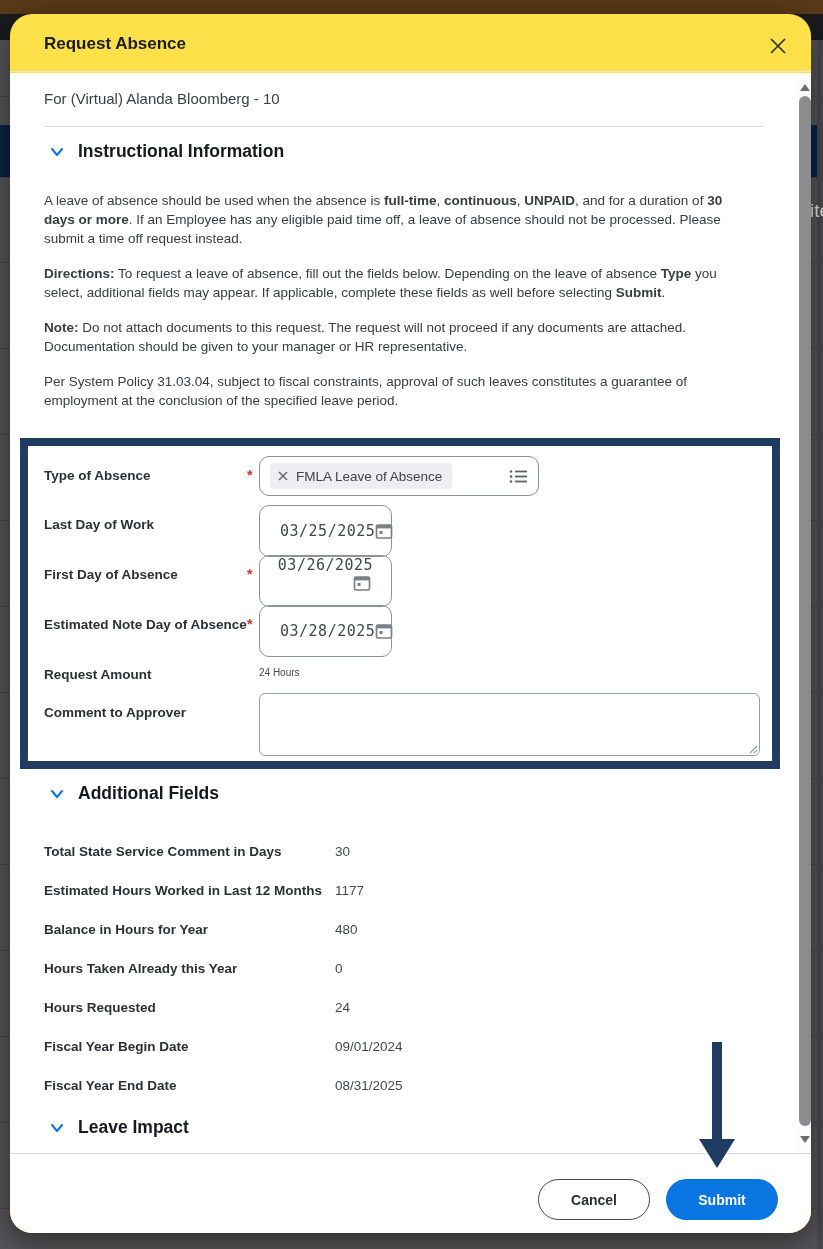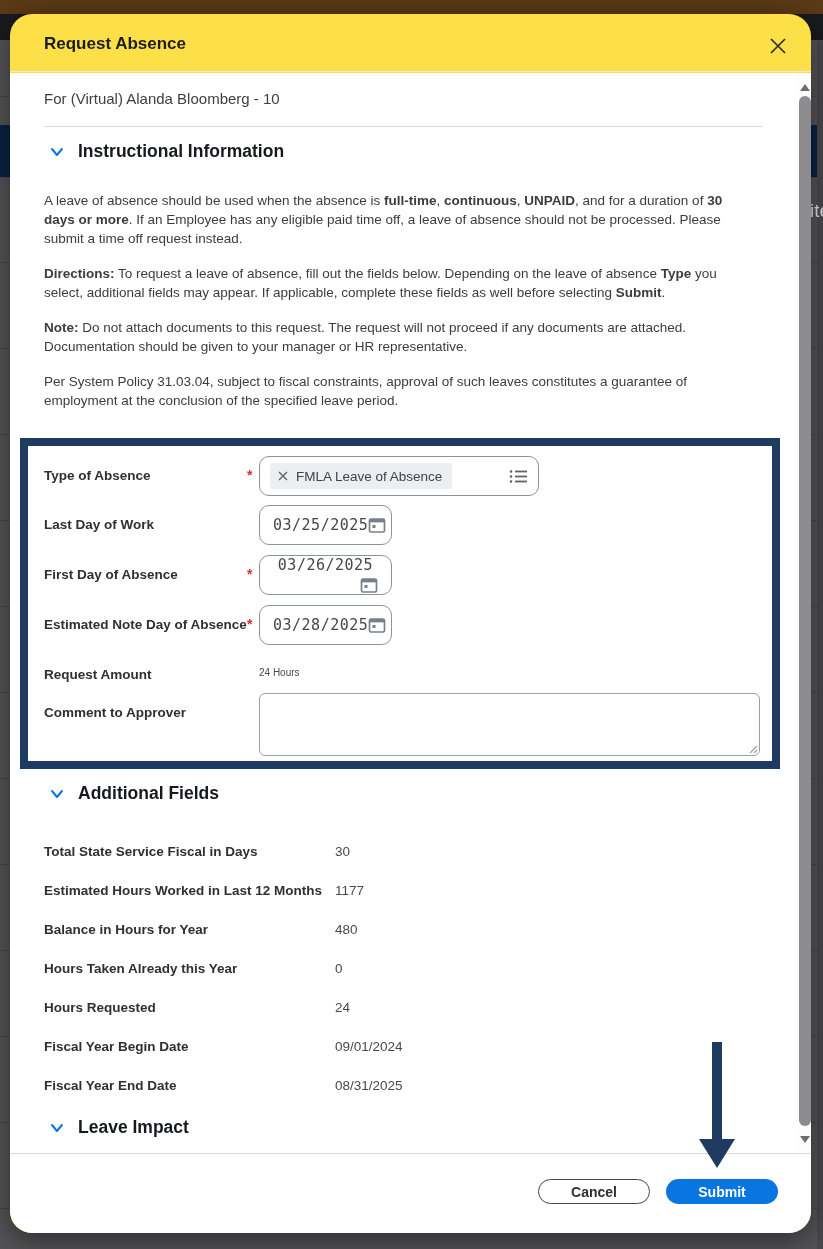--- a/index.html
+++ b/index.html
@@ -42,22 +42,22 @@
   .f-req{position:absolute;left:219px;font-size:14px;font-weight:bold;color:#d93025;}
   .f-static{position:absolute;left:231px;font-size:10px;color:#47494e;}
 
   .combobox{position:absolute;left:231px;top:10px;width:280px;height:40px;border:1px solid #8e939b;
             border-radius:10px;display:flex;align-items:center;padding:0 10px;cursor:text;}
   .pill{display:flex;align-items:center;gap:8px;background:#eceef1;border-radius:3px;height:26px;
         padding:0 10px 0 8px;font-size:13.5px;color:#3f434a;}
   .pill-x{background:none;border:none;padding:0;display:flex;cursor:pointer;}
   .combo-list-btn{margin-left:auto;background:none;border:none;padding:0;display:flex;cursor:pointer;}
 
-  .datebox{position:absolute;left:231px;width:133px;height:40px;border:1px solid #8e939b;border-radius:10px;
-           display:flex;align-items:center;padding:0 13px;cursor:text;justify-content:space-between;}
+  .datebox{position:absolute;left:231px;width:133px;height:52px;border:1px solid #8e939b;border-radius:10px;
+           display:flex;align-items:center;padding:0 20px;cursor:text;}
   .dateval{font-family:"DejaVu Sans Mono",monospace;font-size:15px;color:#44474d;letter-spacing:.5px;}
   .cal-btn{margin-left:auto;background:none;border:none;padding:0;display:flex;cursor:pointer;}
 
   .comment-wrap{position:absolute;left:231px;top:247px;width:501px;height:63px;}
   .comment-ta{width:501px;height:63px;border:1px solid #9aa0a7;border-radius:6px;resize:none;outline:none;
               font-size:13.5px;color:#3a3c40;padding:6px 8px;}
   .resize-grip{position:absolute;right:2px;bottom:2px;pointer-events:none;}
 
   
   .ro-rows{position:absolute;left:34px;top:760px;width:700px;}
@@ -69,21 +69,21 @@
   .sb-track{position:absolute;left:787px;top:0;width:14px;height:1080px;background:#fdfdfd;}
   .sb-up{position:absolute;left:790px;top:11px;width:0;height:0;border-left:5px solid transparent;
          border-right:5px solid transparent;border-bottom:7px solid #6d6d70;cursor:pointer;}
   .sb-thumb{position:absolute;left:789px;top:23px;width:12px;height:1030px;background:#8c8c8f;border-radius:6px;cursor:grab;}
   .sb-down{position:absolute;left:790px;top:1063px;width:0;height:0;border-left:5px solid transparent;
            border-right:5px solid transparent;border-top:7px solid #6d6d70;cursor:pointer;}
 
   
   .modal-footer{position:absolute;left:0;top:1139px;width:801px;height:80px;border-top:1px solid #d6d7d9;
                 border-radius:0 0 22px 22px;background:#fff;}
-  .btn{position:absolute;top:25px;width:112px;height:25px;border-radius:21px;font-size:14px;cursor:pointer;}
+  .btn{position:absolute;top:25px;width:112px;height:41px;border-radius:21px;font-size:14px;cursor:pointer;}
   .btn-cancel{left:528px;background:#fff;border:1.5px solid #44474c;color:#2d2f33;font-weight:bold;}
   .btn-submit{left:656px;background:#0875e1;border:none;color:#fff;font-weight:bold;}
 
   
   .anno-arrow{position:absolute;left:685px;top:1028px;z-index:50;pointer-events:none;}
 </style>
 </head>
 <body>
 
 <div class="screen">
@@ -223,21 +223,21 @@
         <button class="chevron-btn">
           <svg width="14" height="10" viewBox="0 0 14 10">
               <polyline points="2,2 7,8 12,2" stroke="#0875e1" stroke-width="2" fill="none" stroke-linecap="round" stroke-linejoin="round"></polyline>
             </svg>
         </button>
         <span class="section-title">Additional Fields</span>
       </div>
 
       <div class="ro-rows">
           <div class="ro-row">
-            <div class="ro-label">Total State Service Fiscal in Days</div>
+            <div class="ro-label">Total State Service Comment in Days</div>
             <div class="ro-value">30</div>
           </div>
           <div class="ro-row">
             <div class="ro-label">Estimated Hours Worked in Last 12 Months</div>
             <div class="ro-value">1177</div>
           </div>
           <div class="ro-row">
             <div class="ro-label">Balance in Hours for Year</div>
             <div class="ro-value">480</div>
           </div>

